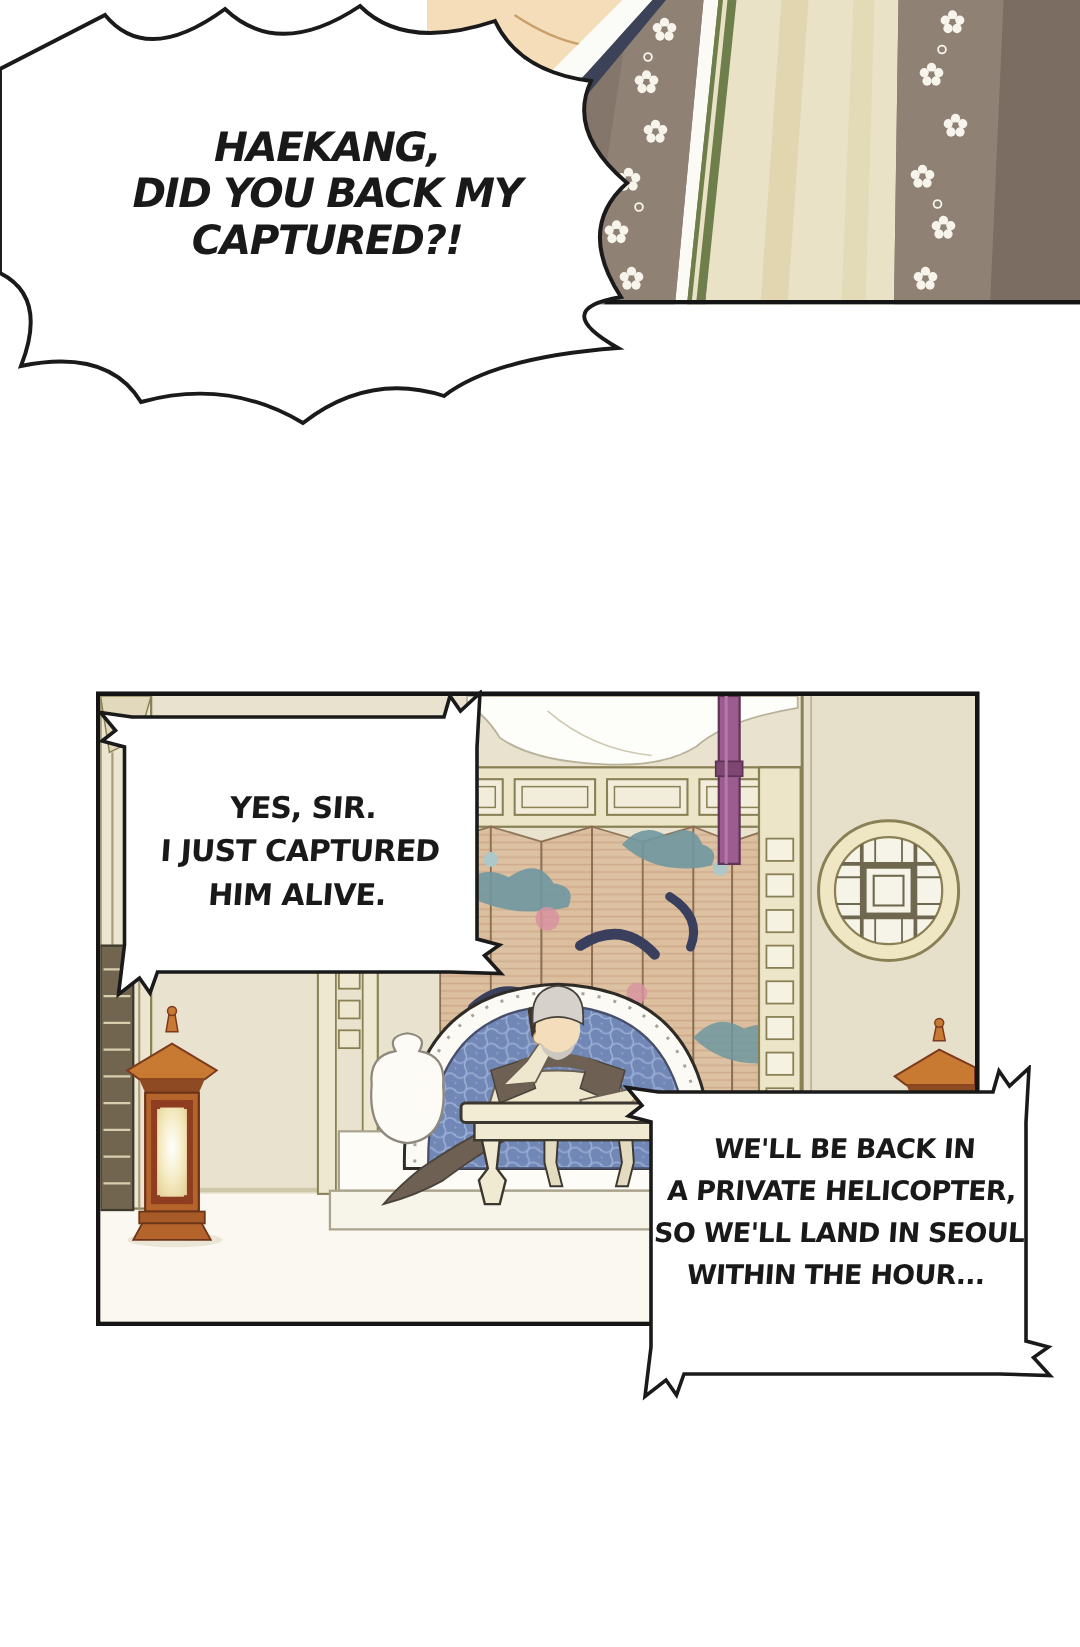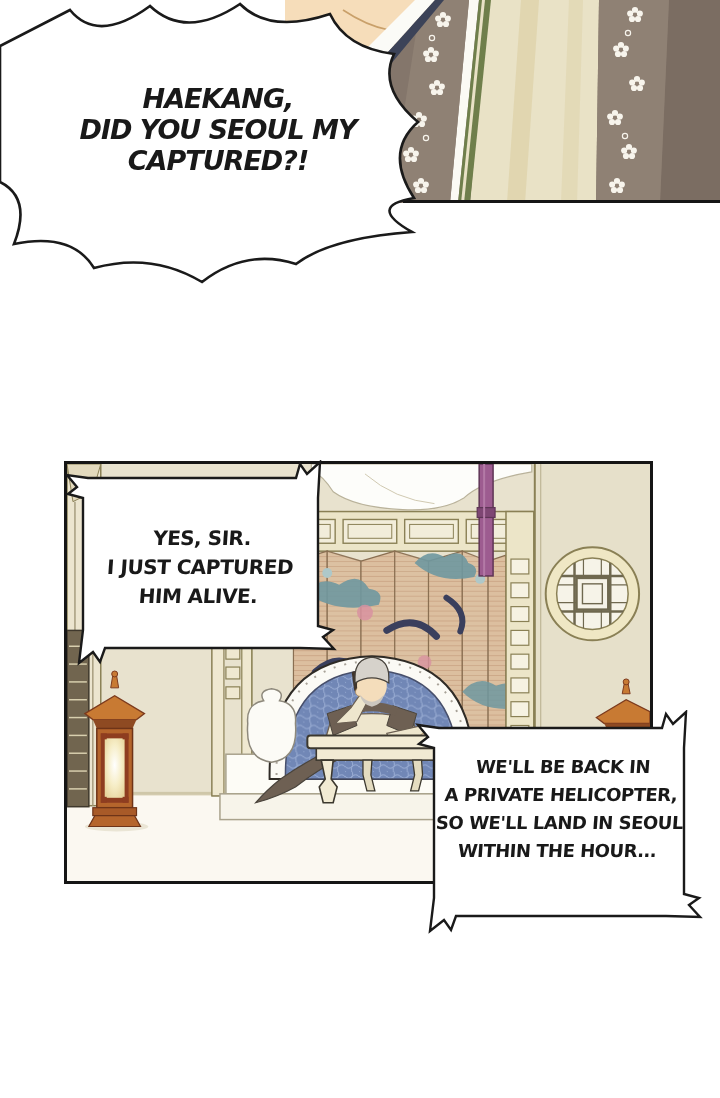--- a/index.html
+++ b/index.html
@@ -288,21 +288,21 @@
 </svg>
 </div>
 
 <svg id="shout-bubble" class="bubble-svg" width="440" height="300" viewBox="0 0 440 300">
   <path d="M 0,46 L 70,10 Q 98,44 150,6 Q 186,40 240,4 Q 270,34 330,14 Q 346,48 394,54
            Q 378,88 418,122 Q 384,152 414,198 Q 366,206 412,232 Q 330,238 296,264
            Q 246,248 202,282 Q 152,252 94,268 Q 72,232 14,244 Q 32,198 0,182 Z" fill="#ffffff" stroke="#1a1a1a" stroke-width="2.6" stroke-linejoin="miter"></path>
 </svg>
 <div id="shout-text" class="btxt">
   <div>HAEKANG,</div>
-  <div>DID YOU SEOUL MY</div>
+  <div>DID YOU BACK MY</div>
   <div>CAPTURED?!</div>
 </div>
 
 <svg class="bubble-svg" style="left:66px;top:460px;" width="280" height="212" viewBox="0 0 280 212">
   <path d="M 37,18 L 230,18 L 234,4 L 241,14 L 254,2 L 252,38 L 252,166 L 267,170 L 257,177
            L 268,189 L 234,188 L 39,188 L 34,202 L 27,192 L 13,203 L 17,170 L 17,38
            L 2,34 L 11,27 L 1,15 L 22,18 Z" fill="#ffffff" stroke="#1a1a1a" stroke-width="2.4" stroke-linejoin="miter"></path>
 </svg>
 <div id="reply-text" class="btxt">
   <div>YES, SIR.</div>

